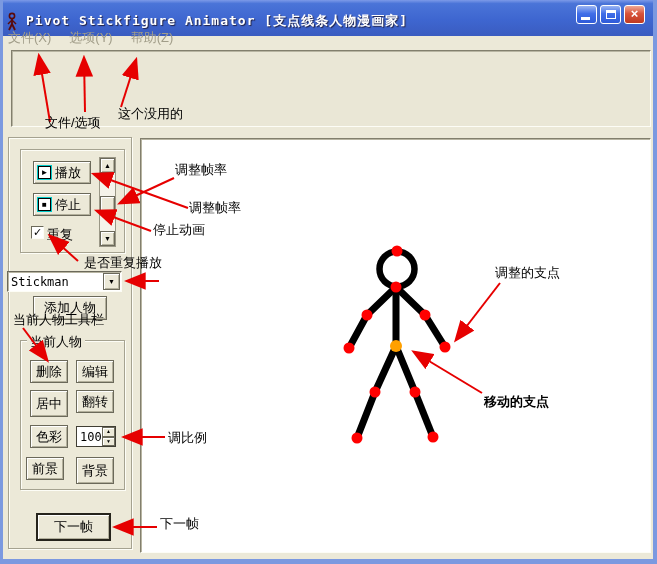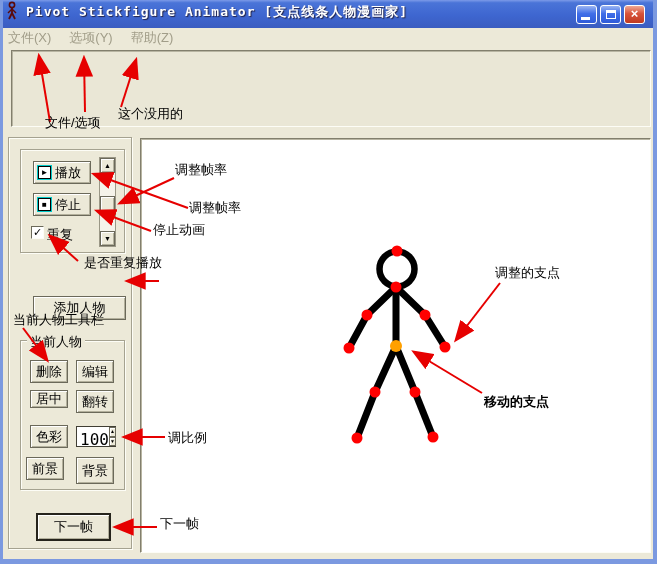--- a/index.html
+++ b/index.html
@@ -7,23 +7,23 @@
   body { font-family:"Liberation Sans","DejaVu Sans",sans-serif; }
 
   .window {
     position:relative; width:657px; height:564px; overflow:hidden;
     background:#ece9d8;
     border-left:3px solid #7b99e0; border-right:4px solid #7b99e0; border-bottom:5px solid #7b99e0;
   }
 
   
   .titlebar {
-    position:absolute; left:-3px; top:0; width:657px; height:28px;
+    position:absolute; left:-3px; top:0; width:657px; height:36px;
     background:linear-gradient(180deg,#7c9ae8 0%,#4a74d8 10%,#3e66d0 55%,#3a5cc0 100%);
-    display:flex; align-items:flex-end; padding:7px 4px;
+    display:flex; align-items:flex-start; padding:12px 4px;
   }
   .title-text {
     color:#fff; font-weight:bold; font-size:13px; letter-spacing:1px;
     font-family:"DejaVu Sans Mono","Liberation Mono",monospace;
     margin-left:6px; white-space:nowrap; text-shadow:1px 1px 1px #224;
   }
   .tb-icon { width:16px; height:20px; flex:0 0 auto; }
   .tb-btns { position:absolute; right:12px; top:5px; display:flex; gap:3px; }
   .tb-btn {
     width:21px; height:19px; border-radius:3px; border:1px solid #fff;
@@ -65,24 +65,24 @@
     display:flex; align-items:center; justify-content:center; gap:4px;
     cursor:pointer; white-space:nowrap;
   }
   .btn-play, .btn-stop { left:30px; width:58px; height:23px; justify-content:flex-start; padding-left:4px; }
   .btn-play { top:161px; } .btn-stop { top:193px; }
   .icon-box {
     width:13px; height:13px; background:#fff; border:1px solid #000;
     outline:1px solid #00c8c8; display:flex; align-items:center; justify-content:center;
     font-size:8px; line-height:1; color:#000; flex:0 0 auto;
   }
-  .btn-add  { left:30px; top:296px; width:93px; height:24px; }
+  .btn-add  { left:30px; top:296px; width:74px; height:24px; }
   .btn-del  { left:27px; top:360px; width:38px; height:23px; }
   .btn-edit { left:73px; top:360px; width:38px; height:23px; }
-  .btn-center { left:27px; top:390px; width:38px; height:18px; }
+  .btn-center { left:27px; top:390px; width:38px; height:27px; }
   .btn-flip   { left:73px; top:390px; width:38px; height:23px; }
   .btn-color  { left:27px; top:425px; width:38px; height:23px; }
   .btn-fg   { left:23px; top:457px; width:38px; height:23px; }
   .btn-bg   { left:73px; top:457px; width:38px; height:27px; }
   .btn-next { left:33px; top:513px; width:75px; height:28px; border:2px solid #26241c; box-shadow:inset 1px 1px 0 #fff, inset -1px -1px 0 #b3b09c; }
 
   
   .checkbox {
     position:absolute; left:28px; top:226px; width:13px; height:13px; background:#fff;
     border:1px solid; border-color:#6b695a #fdfdf6 #fdfdf6 #6b695a;
@@ -114,21 +114,21 @@
     width:17px; height:17px; margin-right:1px; background:#ece9d8;
     border:1px solid #6b695a; box-shadow:inset 1px 1px 0 #fff, inset -1px -1px 0 #b3b09c;
     font-size:7px; line-height:15px; text-align:center; color:#000;
   }
 
   
   .spinner {
     position:absolute; left:73px; top:426px; width:40px; height:21px; background:#fff;
     border:1px solid #403e34; display:flex; cursor:text;
   }
-  .spin-value { flex:1; font-size:16px; color:#000; padding:3px 0 0 3px; font-family:"DejaVu Sans Mono",monospace; }
+  .spin-value { flex:1; font-size:12px; color:#000; padding:3px 0 0 3px; font-family:"DejaVu Sans Mono",monospace; }
   .spin-btns { width:13px; display:flex; flex-direction:column; }
   .spin-b {
     flex:1; background:#ece9d8; border:1px solid #6b695a;
     box-shadow:inset 1px 1px 0 #fff; font-size:5px; line-height:7px; text-align:center; color:#000; cursor:pointer;
   }
 
   
   .anno { position:absolute; font-size:13px; color:#000; white-space:nowrap; z-index:40; }
   .overlay { position:absolute; left:0; top:0; width:657px; height:564px; z-index:30; pointer-events:none; }
 
@@ -186,20 +186,24 @@
 
   <div class="checkbox"><span>✓</span></div>
   <div class="checkbox-label">重复</div>
 
   <div class="scrollbar">
     <div class="sb-btn sb-up"><span>▲</span></div>
     <div class="sb-thumb"></div>
     <div class="sb-btn sb-down"><span>▼</span></div>
   </div>
 
+  <div class="combo">
+    <span class="combo-value">Stickman</span>
+    <span class="combo-btn"><span>▼</span></span>
+  </div>
   <div class="btn btn-add">
       <span>添加人物</span>
     </div>
 
   <div class="cur-group etched"></div>
   <div class="group-label">当前人物</div>
 
   <div class="btn btn-del">
       <span>删除</span>
     </div>

